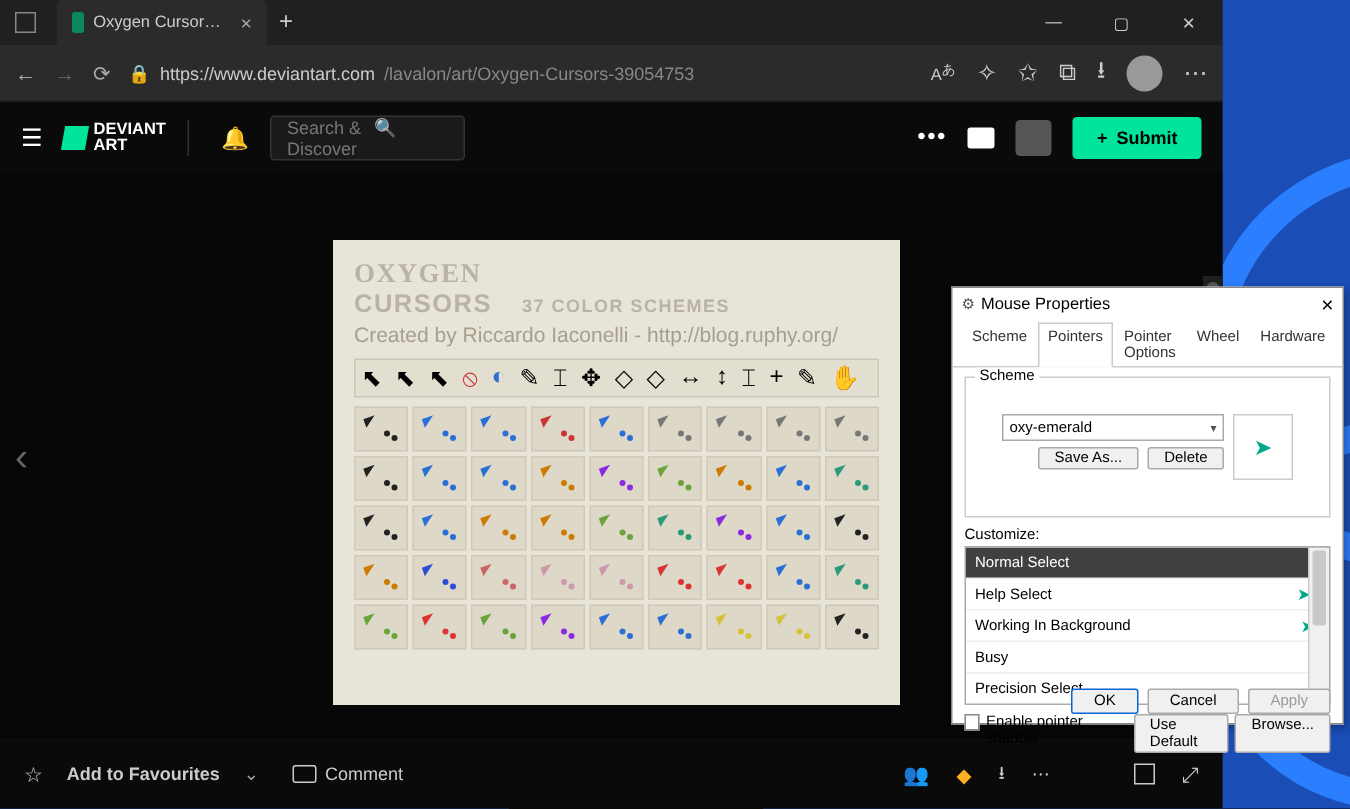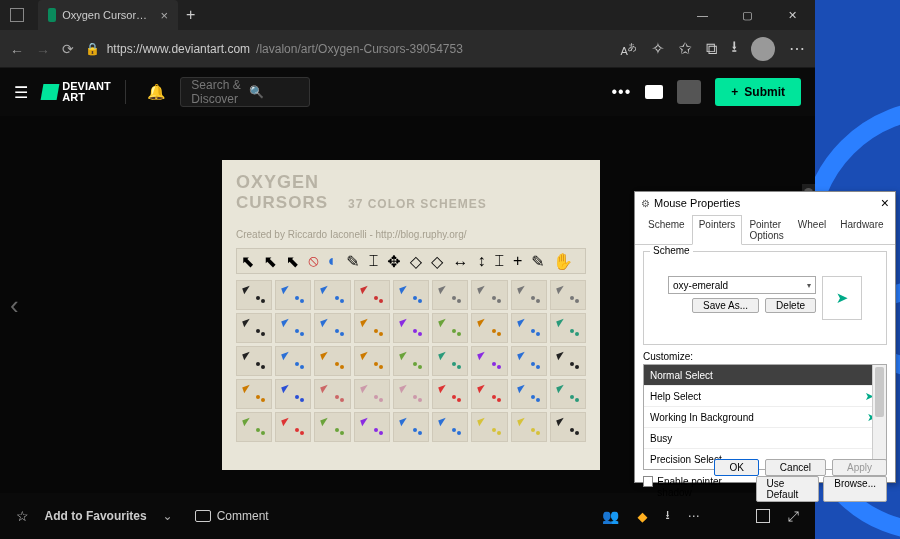--- a/index.html
+++ b/index.html
@@ -16,34 +16,34 @@
 .navicon{font-size:14px;color:#aaa;cursor:pointer}
 .urlbox{flex:1;display:flex;align-items:center;gap:6px;font-size:12px;color:#ccc}
 .rightactions{display:flex;gap:14px;align-items:center}
 .avatar{width:24px;height:24px;background:#999;border-radius:50%}
 .da-header{height:48px;background:#0a0a0a;display:flex;align-items:center;padding:0 14px;gap:14px}
 .hamburger{color:#fff;font-size:16px}
 .logo{display:flex;align-items:center;gap:4px}
 .logo-mark{width:16px;height:16px;background:#00e59b;transform:skew(-10deg)}
 .logo-text{color:#fff;font-weight:700;font-size:11px;line-height:1}
 .bell{color:#fff;font-size:15px;margin-left:8px}
-.search{flex:0 0 130px;background:#1a1a1a;height:30px;display:flex;align-items:center;padding:0 10px;color:#777;font-size:12px;border-radius:3px;gap:8px;border:1px solid #333}
+.search{flex:0 0 130px;background:#1a1a1a;height:30px;display:flex;padding:0 10px;color:#777;font-size:12px;border-radius:3px;gap:8px;border:1px solid #333}
 .search span{flex:1}
 .da-right{margin-left:auto;display:flex;align-items:center;gap:14px}
 .dots{color:#fff;letter-spacing:1px}
 .chat{width:18px;height:14px;background:#fff;border-radius:2px}
 .userbox{width:24px;height:24px;background:#555;border-radius:3px}
 .submit{background:#00e59b;color:#000;font-weight:600;font-size:12px;padding:7px 16px;border-radius:3px;display:flex;align-items:center;gap:6px}
 .content{flex:1;background:#070707;position:relative;overflow:hidden}
 .prevarrow{position:absolute;left:10px;top:50%;transform:translateY(-50%);color:#666;font-size:26px}
 .artwork{position:absolute;left:222px;top:44px;width:378px;height:310px;background:#e8e5d8;padding:12px 14px}
-.aw-title{font-family:Liberation Sans, sans-serif;font-weight:900;color:#b8b3a5;font-size:18px;letter-spacing:1px;text-transform:uppercase}
+.aw-title{font-family:Liberation Serif, serif;font-weight:900;color:#b8b3a5;font-size:18px;letter-spacing:1px;text-transform:uppercase}
 .aw-sub{font-family:"Arial Black",sans-serif;font-weight:900;color:#b8b3a5;font-size:17px;letter-spacing:1px;text-transform:uppercase;display:flex;align-items:baseline;gap:20px}
 .aw-sub .sm{font-size:12px}
-.aw-meta{font-size:10px;color:#a59f8f;margin-top:16px}
+.aw-meta{font-size:14px;color:#a59f8f;margin-top:2px}
 .cursor-demo{position:absolute;left:465px;top:68px;color:#0a8;font-size:14px}
 .toolbar{margin-top:8px;border:1px solid #ccc7b8;background:#e3dfd0;height:26px;display:flex;align-items:center;padding:0 4px;gap:9px}
 .grid{margin-top:6px;display:grid;grid-template-columns:repeat(9,1fr);gap:3px}
 .cell{height:30px;background:#ddd8c8;border:1px solid #cfc9b9;position:relative}
 .cell::before{content:"";position:absolute;left:6px;top:6px;width:0;height:0;border-left:8px solid var(--c,#333);border-bottom:6px solid transparent;border-top:0;transform:rotate(-20deg)}
 .cell::after{content:"";position:absolute;right:6px;bottom:6px;width:4px;height:4px;background:var(--c,#333);border-radius:50%;box-shadow:-5px -3px 0 var(--c,#333)}
 .bottombar{height:46px;background:#0a0a0a;display:flex;align-items:center;padding:0 16px;gap:16px;color:#ccc;font-size:12px}
 .star{font-size:14px}
 .favtxt{font-weight:600}
 .chev{font-size:12px;color:#aaa}

